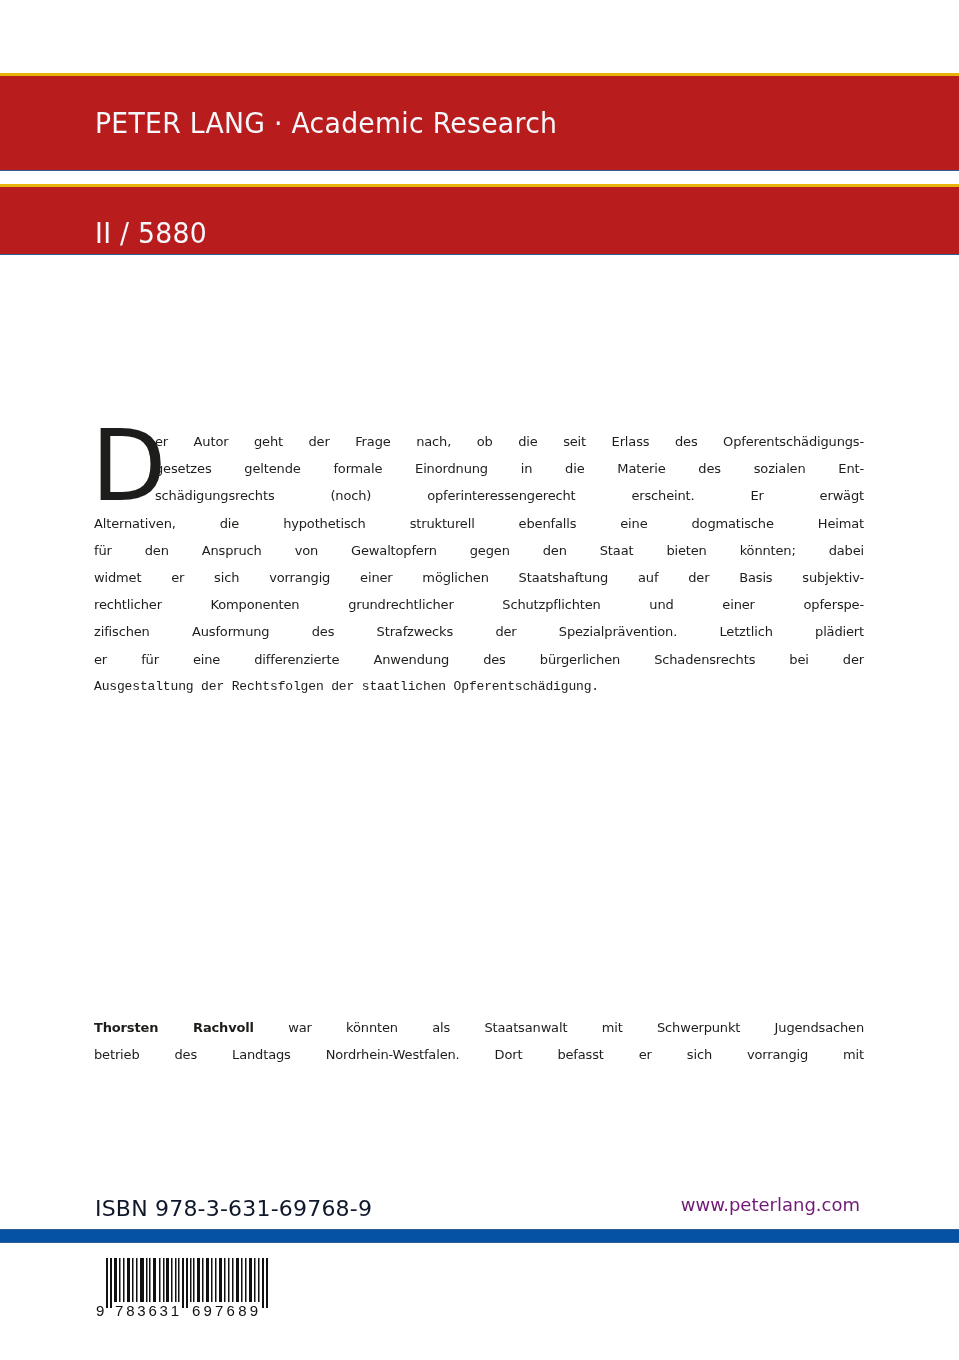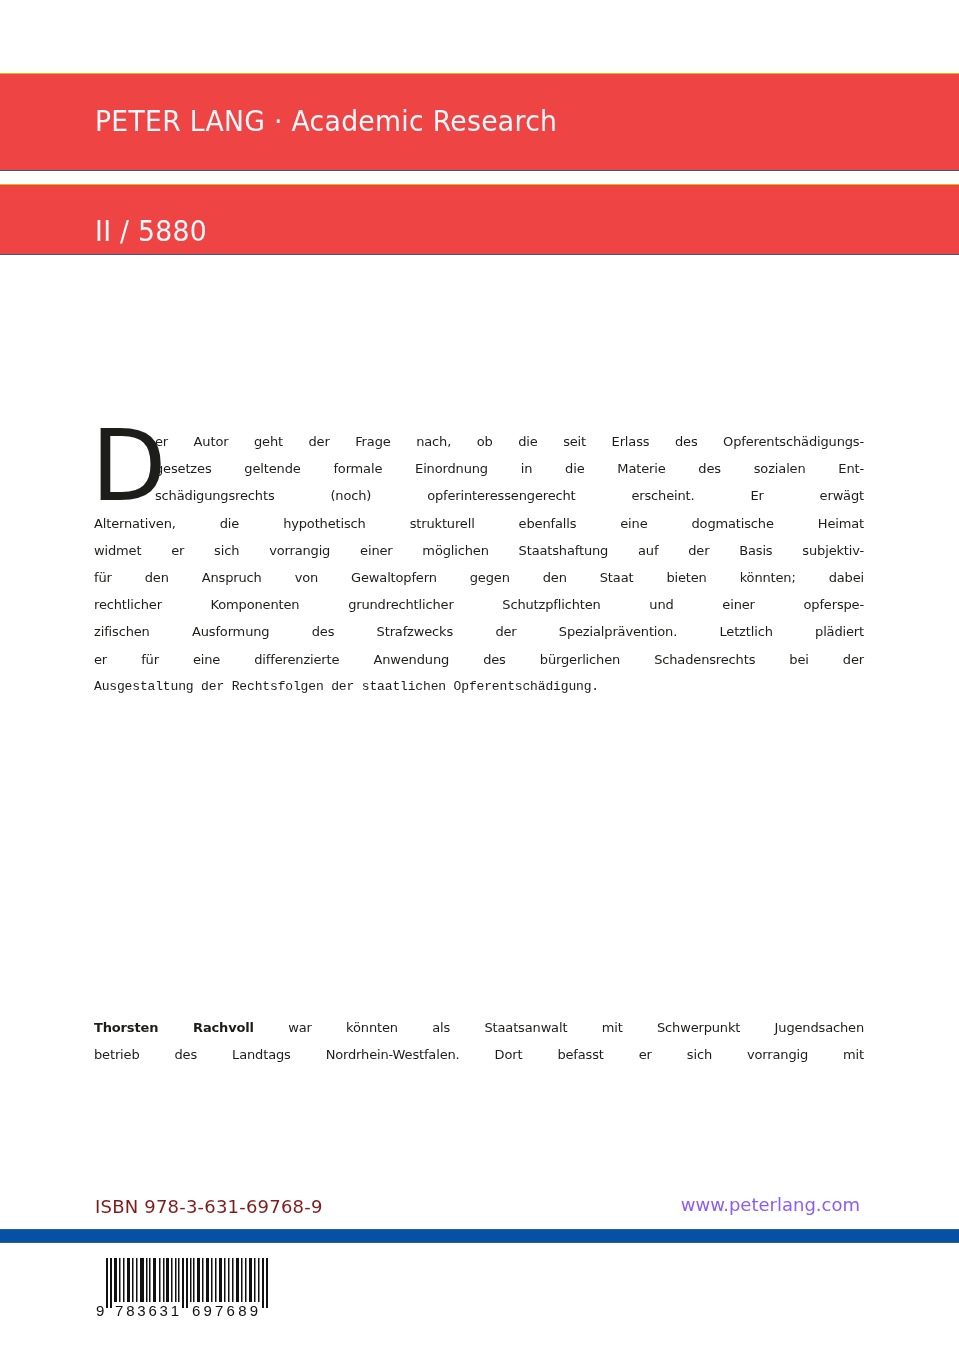--- a/index.html
+++ b/index.html
@@ -4,22 +4,22 @@
   <style>
     html, body { margin: 0; padding: 0; }
     body {
       width: 959px; height: 1360px; position: relative; overflow: hidden;
       background: #ffffff;
       font-family: "DejaVu Sans", sans-serif;
       color: #1d1d1b;
     }
     .band {
       position: absolute; left: 0; width: 959px;
-      background: #ef4444;
-      border-top: 1px solid #eab308;
+      background: #b91c1c;
+      border-top: 3px solid #eab308;
       border-bottom: 1px solid #2f5c92;
       box-sizing: border-box;
     }
     .band-1 { top: 73px; height: 98px; }
     .band-2 { top: 184px; height: 71px; }
     .band-text {
       position: absolute; left: 95px;
       color: #f4f8fc;
       font-family: "DejaVu Sans", sans-serif;
       font-size: 29px; letter-spacing: 0.3px;
@@ -47,26 +47,26 @@
       color: #1d1d1b;
     }
 
     .bio {
       position: absolute; left: 94px; top: 1014px; width: 770px;
     }
     .bold { font-weight: bold; margin-top: 40px; }
 
     .isbn {
       position: absolute; left: 95px; top: 1196px;
-      font-size: 18px; color: #7f1d1d; white-space: nowrap;
+      font-size: 22px; color: #0f172a; white-space: nowrap;
       letter-spacing: 0.2px;
     }
     .url {
       position: absolute; right: 99px; top: 1194px;
-      font-size: 18px; color: #8b5cf6; white-space: nowrap;
+      font-size: 18px; color: #701a75; white-space: nowrap;
     }
     .rule {
       position: absolute; left: 0; top: 1229px; width: 959px; height: 14px;
       background: #0551a3;
       border-top: 1px solid #2f5c92; border-bottom: 1px solid #2f5c92;
       box-sizing: border-box;
     }
     .barcode {
       position: absolute; left: 96px; top: 1258px; width: 200px; height: 60px;
     }
@@ -81,22 +81,22 @@
 <div class="band band-2">
   <div class="band-text">II / 5880</div>
 </div>
 
 <div class="abstract">
   <span class="dropcap">D</span>
   <div class="line indent">er Autor geht der Frage nach, ob die seit Erlass des Opferentschädigungs-</div>
   <div class="line indent">gesetzes geltende formale Einordnung in die Materie des sozialen Ent-</div>
   <div class="line indent">schädigungsrechts (noch) opferinteressengerecht erscheint. Er erwägt</div>
   <div class="line">Alternativen, die hypothetisch strukturell ebenfalls eine dogmatische Heimat</div>
+  <div class="line">für den Anspruch von Gewaltopfern gegen den Staat bieten könnten; dabei</div>
   <div class="line">widmet er sich vorrangig einer möglichen Staatshaftung auf der Basis subjektiv-</div>
-  <div class="line">für den Anspruch von Gewaltopfern gegen den Staat bieten könnten; dabei</div>
   <div class="line">rechtlicher Komponenten grundrechtlicher Schutzpflichten und einer opferspe-</div>
   <div class="line">zifischen Ausformung des Strafzwecks der Spezialprävention. Letztlich plädiert</div>
   <div class="line">er für eine differenzierte Anwendung des bürgerlichen Schadensrechts bei der</div>
   <div class="line last">Ausgestaltung der Rechtsfolgen der staatlichen Opferentschädigung.</div>
 </div>
 
 <div class="bio">
   <div class="line"><span class="bold">Thorsten Rachvoll</span><span> war könnten als Staatsanwalt mit Schwerpunkt Jugendsachen</span></div>
   <div class="line">betrieb des Landtags Nordrhein-Westfalen. Dort befasst er sich vorrangig mit</div>
 </div>

